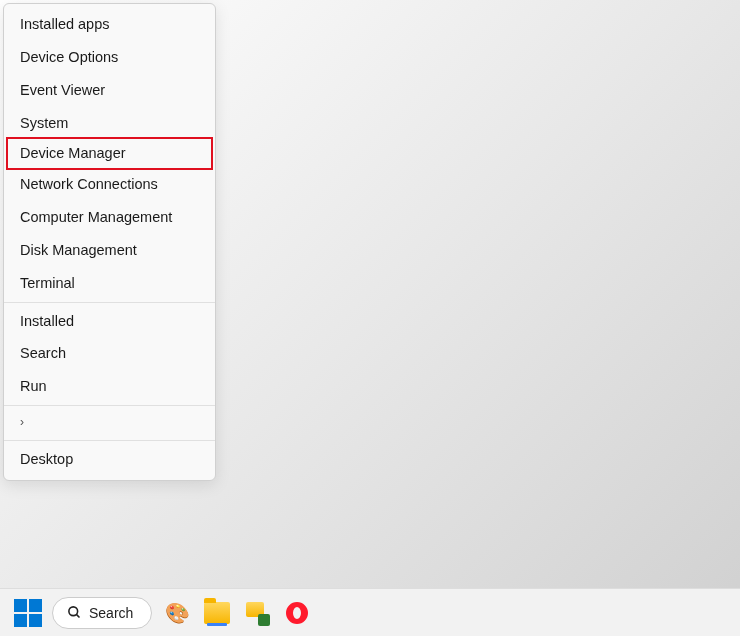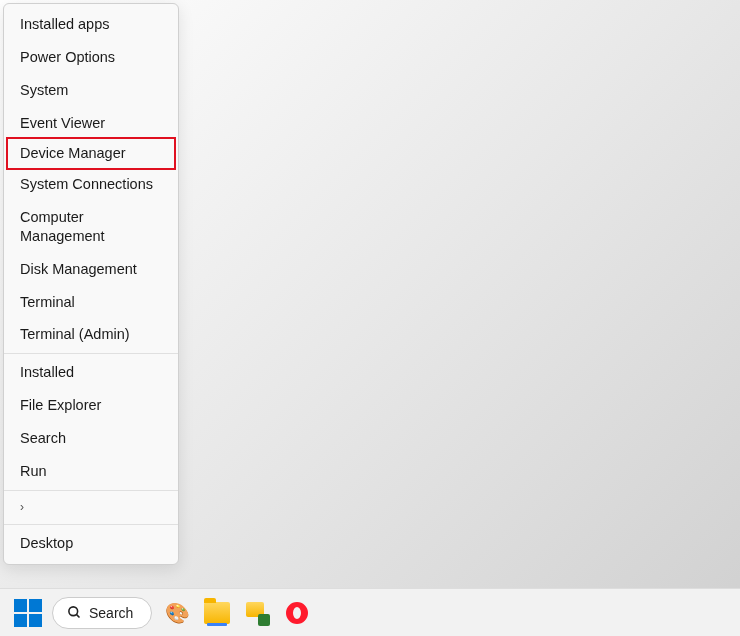--- a/index.html
+++ b/index.html
@@ -8,21 +8,21 @@
       height: 636px;
       font-family: 'Segoe UI', Tahoma, sans-serif;
       background: linear-gradient(135deg, #ffffff 0%, #e8e8e8 50%, #d0d0d0 100%);
       position: relative;
       overflow: hidden;
     }
     .context-menu {
       position: absolute;
       left: 3px;
       top: 3px;
-      width: 176px;
+      width: 213px;
       background: #f9f9f9;
       border: 1px solid #d0d0d0;
       border-radius: 6px;
       box-shadow: 0 4px 16px rgba(0,0,0,0.1);
       padding: 4px 0;
     }
     .menu-item {
       padding: 7px 16px;
       font-size: 14.5px;
       color: #1a1a1a;
@@ -142,52 +142,46 @@
     }
   </style>
 </head>
 <body>
 
 <div class="context-menu" id="ctx">
     <div class="menu-item">
       <span>Installed apps</span>
     </div>
     <div class="menu-item">
-      <span>Power Options</span>
+      <span>Device Options</span>
+    </div>
+    <div class="menu-item">
+      <span>Event Viewer</span>
     </div>
     <div class="menu-item">
       <span>System</span>
-    </div>
-    <div class="menu-item">
-      <span>Event Viewer</span>
     </div>
     <div class="menu-item highlighted">
       <span>Device Manager</span>
     </div>
     <div class="menu-item">
-      <span>System Connections</span>
+      <span>Network Connections</span>
     </div>
     <div class="menu-item">
       <span>Computer Management</span>
     </div>
     <div class="menu-item">
       <span>Disk Management</span>
     </div>
     <div class="menu-item">
       <span>Terminal</span>
     </div>
-    <div class="menu-item">
-      <span>Terminal (Admin)</span>
-    </div>
     <div class="menu-sep"></div>
     <div class="menu-item">
       <span>Installed</span>
-    </div>
-    <div class="menu-item">
-      <span>File Explorer</span>
     </div>
     <div class="menu-item">
       <span>Search</span>
     </div>
     <div class="menu-item">
       <span>Run</span>
     </div>
     <div class="menu-sep"></div>
     <div class="menu-item">
       <span class="chevron">›</span>

